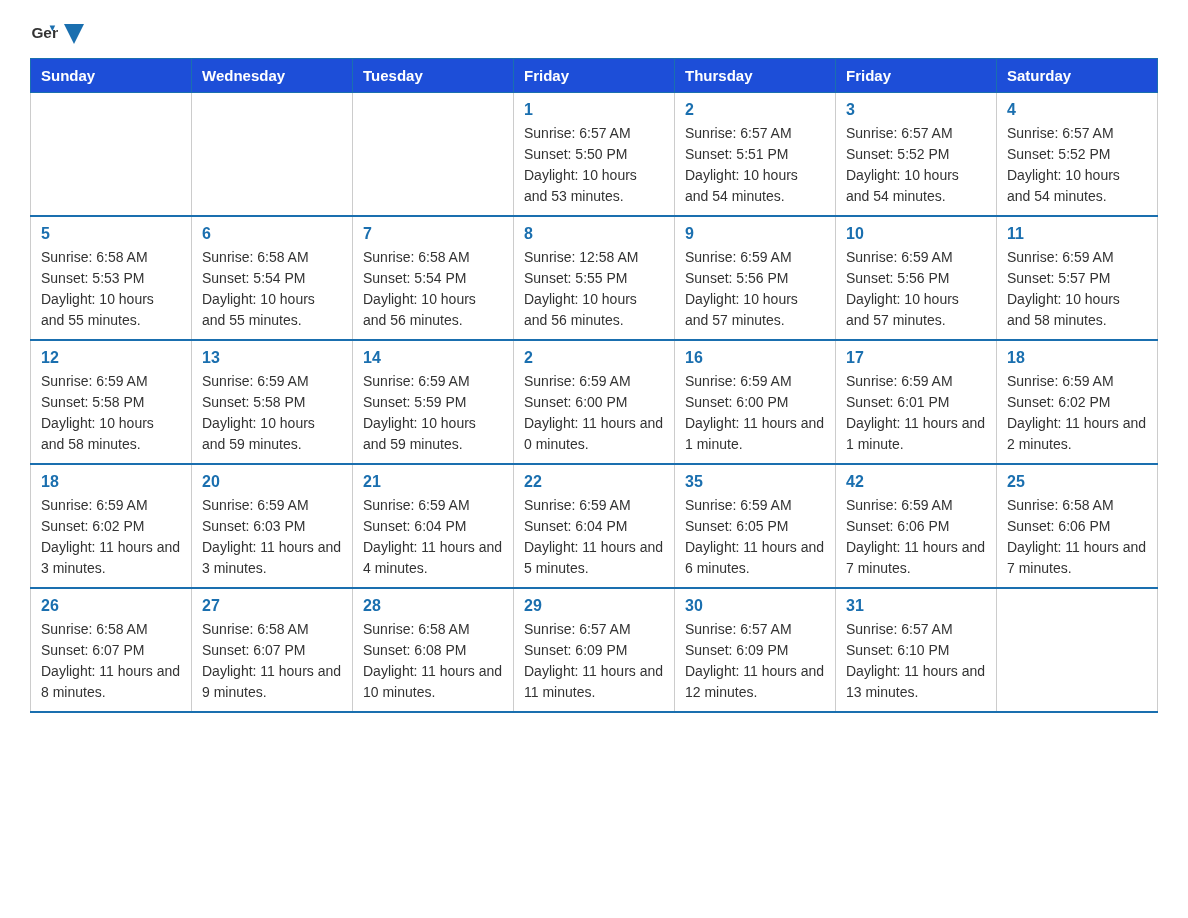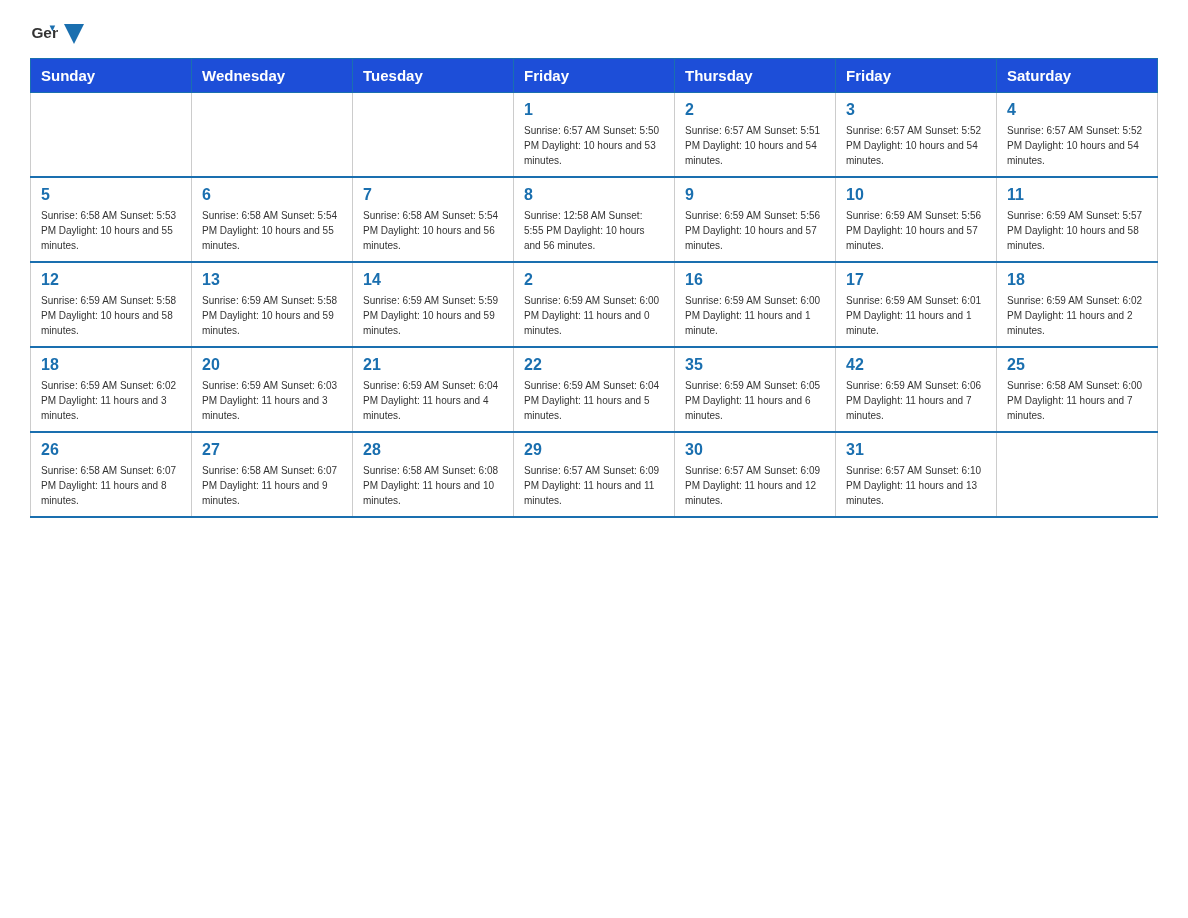--- a/index.html
+++ b/index.html
@@ -74,21 +74,21 @@
     }
     .day-number {
       font-size: 16px;
       font-weight: bold;
       color: #1a6faf;
       display: block;
       margin-bottom: 4px;
     }
     .day-info {
       color: #333;
-      font-size: 10px;
+      font-size: 14px;
       line-height: 1.5;
     }
     tbody tr td.empty {
       background: #fff;
     }
     tbody tr {
       border-bottom: 2px solid #1a6faf;
     }
   </style>
 </head>
@@ -281,21 +281,21 @@
         </td>
         <td>
           <span class="day-number">42</span>
           <div class="day-info">Sunrise: 6:59 AM
 Sunset: 6:06 PM
 Daylight: 11 hours and 7 minutes.</div>
         </td>
         <td>
           <span class="day-number">25</span>
           <div class="day-info">Sunrise: 6:58 AM
-Sunset: 6:00 PM
+Sunset: 6:06 PM
 Daylight: 11 hours and 7 minutes.</div>
         </td>
       </tr>
       <tr>
         <td>
           <span class="day-number">26</span>
           <div class="day-info">Sunrise: 6:58 AM
 Sunset: 6:07 PM
 Daylight: 11 hours and 8 minutes.</div>
         </td>

